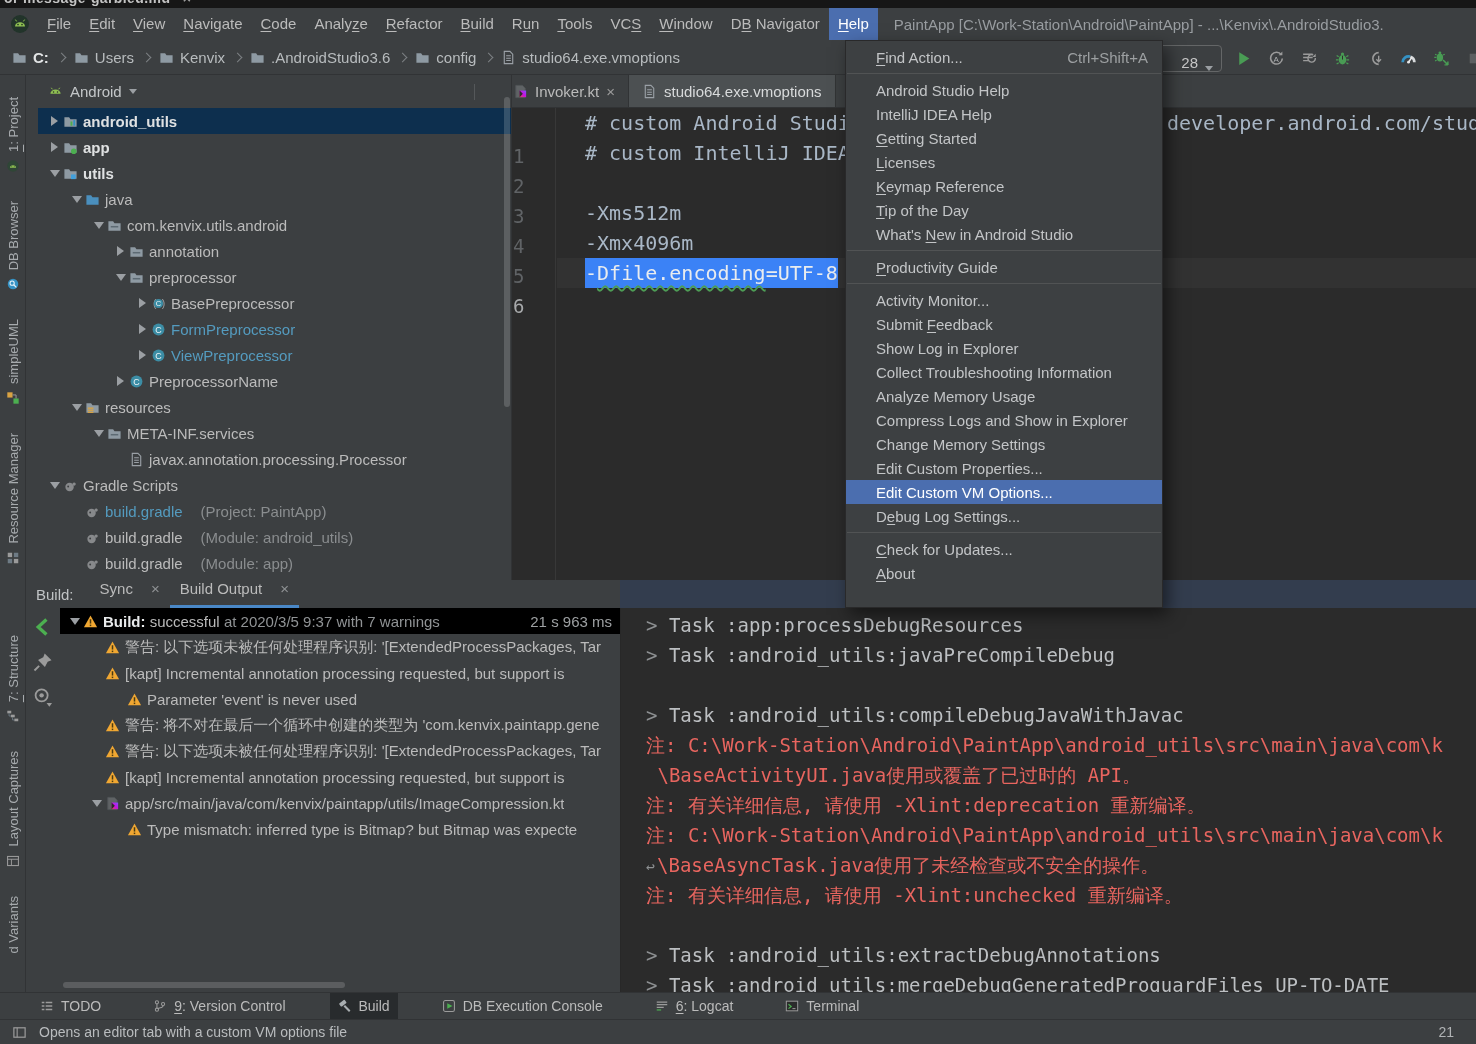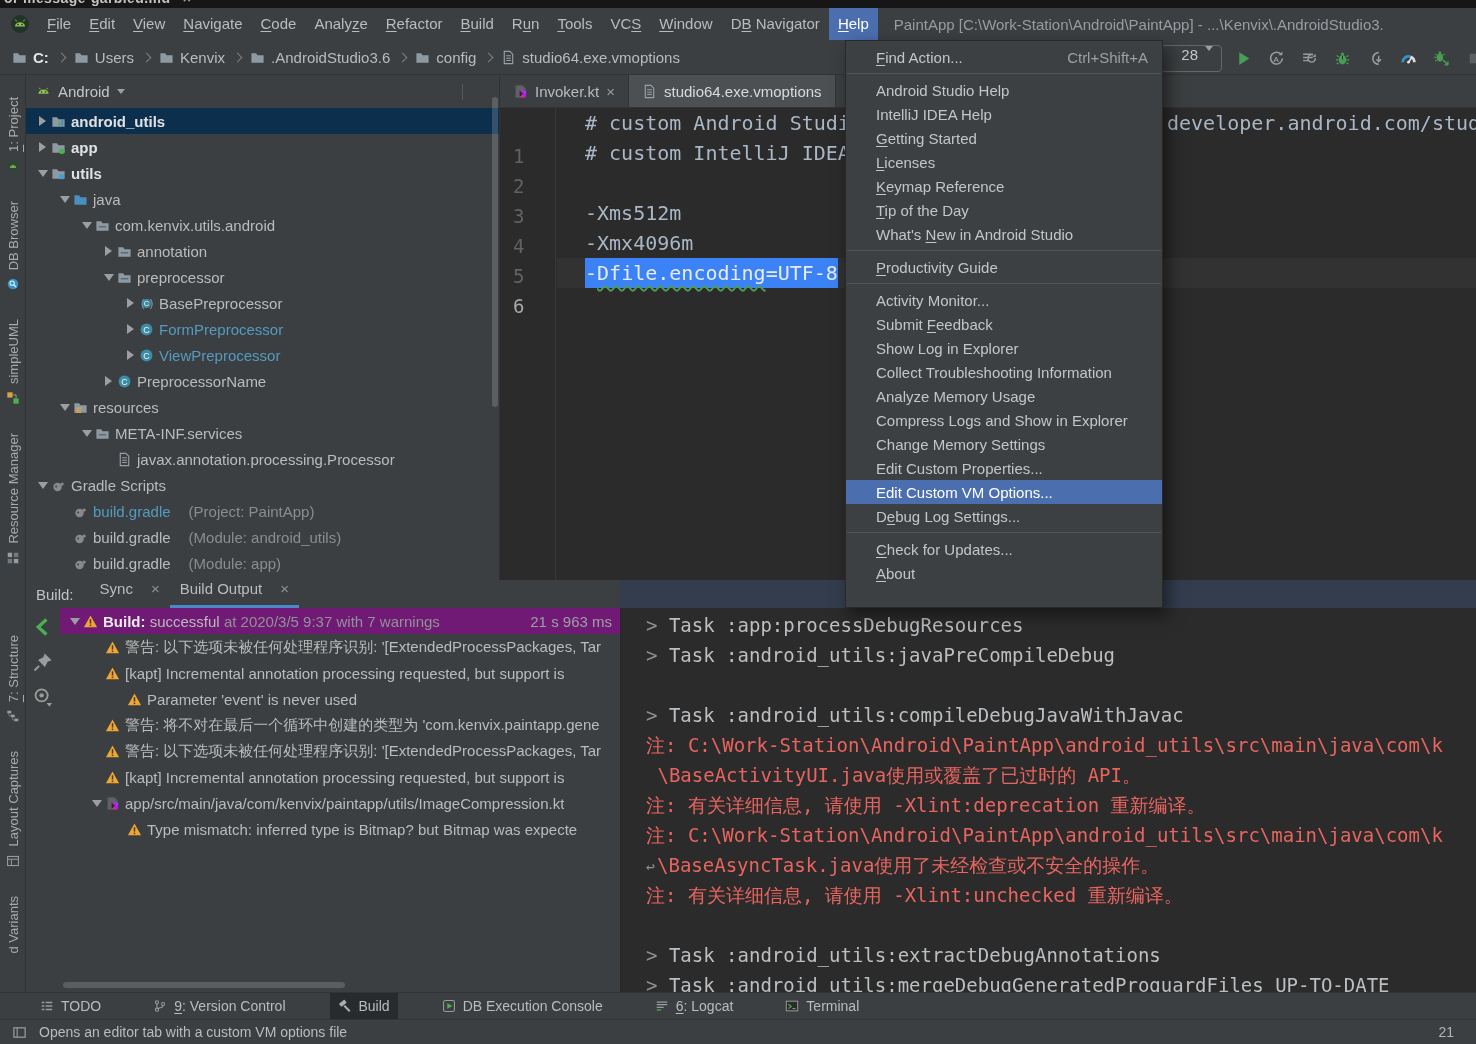--- a/index.html
+++ b/index.html
@@ -26,37 +26,37 @@
   .mb-item.active { background:#4b6eaf; color:#ffffff; }
   .win-title { margin-left:16px; color:#999da1; font-size:15px; white-space:nowrap; overflow:hidden; flex:1; }
 
   
   .crumbs { position:absolute; left:0; top:40px; width:100%; height:35px; background:#3c3f41; border-bottom:1px solid #313335; display:flex; align-items:center; padding-left:12px; z-index:3; }
   .crumb { display:flex; align-items:center; gap:6px; font-size:15px; color:#b8bcbe; white-space:nowrap; }
   .crumb.first { color:#e3e5e6; font-weight:bold; }
   .crumb-sep { width:7px; height:7px; border-top:1.5px solid #7d8184; border-right:1.5px solid #7d8184; transform:rotate(45deg); margin:0 9px; flex:none; }
 
   
-  .combo { position:absolute; left:1156px; top:45px; width:66px; height:27px; border:1px solid #646667; border-radius:4px; display:flex; align-items:flex-start; justify-content:flex-end; padding:0 8px; gap:7px; font-size:15px; color:#c7c7c7; z-index:3; }
+  .combo { position:absolute; left:1156px; top:45px; width:66px; height:27px; border:1px solid #646667; border-radius:4px; display:flex; align-items:flex-end; justify-content:flex-end; padding:0 8px; gap:7px; font-size:15px; color:#c7c7c7; z-index:3; }
   .caret-d { width:0; height:0; border-top:5px solid #9b9fa3; border-left:4px solid transparent; border-right:4px solid transparent; }
   .tb-icons { position:absolute; left:1232px; top:47px; display:flex; gap:10px; z-index:3; }
   .tb-icons .tbtn { width:23px; height:23px; display:flex; align-items:center; justify-content:center; }
   .tb-icons svg { width:17px; height:17px; }
 
   
   .lstrip { position:absolute; left:0; top:75px; width:26px; height:944px; background:#3c3f41; border-right:1px solid #313335; z-index:2; }
   .ls-group { position:absolute; left:0; width:26px; display:flex; flex-direction:column; align-items:center; }
   .ls-top { top:22px; }
   .ls-bottom { top:560px; }
   .ls-item { display:flex; flex-direction:column; align-items:center; margin-bottom:28px; cursor:default; }
   .vtxt { writing-mode:vertical-rl; transform:rotate(180deg); font-size:13px; color:#a7abae; margin-bottom:7px; white-space:nowrap; }
   .ls-item .icon svg { width:14px; height:14px; }
 
   
-  .proj { position:absolute; left:26px; top:75px; width:474px; height:505px; background:#3c3f41; border-right:1px solid #313335; overflow:hidden; z-index:2; }
+  .proj { position:absolute; left:38px; top:75px; width:474px; height:505px; background:#3c3f41; border-right:1px solid #313335; overflow:hidden; z-index:2; }
   .proj-header { height:33px; display:flex; align-items:center; gap:7px; padding:0 10px; }
   .proj-title { font-size:15px; color:#c3c6c8; }
   .ph-icons { margin-left:auto; display:flex; align-items:center; gap:13px; }
   .ph-divider { width:1px; height:16px; background:#55585a; }
   .ptree { position:absolute; left:0; top:33px; right:0; bottom:0; overflow:hidden; }
   .prow { height:26px; display:flex; align-items:center; font-size:15px; color:#bbbbbb; white-space:nowrap; cursor:default; }
   .prow.sel { background:#0d2f4e; }
   .prow.bold .lbl { color:#dfe1e2; font-weight:bold; }
   .prow .lbl.cyan { color:#549bbf; }
   .prow .ann { color:#8a8d8f; margin-left:18px; }
@@ -94,21 +94,21 @@
   .bband { position:absolute; left:594px; right:0; top:0; height:28px; background:#333d4e; }
   .bheader { position:absolute; left:0; top:0; width:594px; height:28px; display:flex; align-items:center; padding-left:10px; font-size:15px; z-index:1; }
   .blabel { color:#c0c3c5; margin-right:16px; }
   .btab { height:28px; display:flex; align-items:flex-start; gap:18px; padding:0 10px; color:#bbbbbb; cursor:default; }
   .btab.active { box-shadow:inset 0 -3px 0 #4a88c7; }
   .btab .x { color:#8f9294; }
   .btools { position:absolute; left:0; top:28px; width:34px; bottom:0; display:flex; flex-direction:column; align-items:center; padding-top:8px; gap:13px; }
   .btools .tbtn { width:22px; height:22px; display:flex; align-items:center; justify-content:center; }
   .btree { position:absolute; left:34px; top:28px; width:560px; bottom:14px; overflow:hidden; font-size:15px; }
   .brow { height:26px; display:flex; align-items:center; white-space:nowrap; color:#bbbbbb; position:relative; cursor:default; }
-  .brow.sel { background:#701a75; }
+  .brow.sel { background:#000000; }
   .brow .seg-b { color:#e8eaeb; font-weight:bold; }
   .brow .seg-d { color:#909395; }
   .brow .dur { position:absolute; right:8px; color:#9da0a2; }
   .brow .lbl { margin-left:5px; overflow:hidden; }
   .bhscroll { position:absolute; left:37px; bottom:4px; width:282px; height:6px; background:rgba(255,255,255,.16); border-radius:3px; }
   .bconsole { position:absolute; left:594px; top:28px; right:0; bottom:0; background:#2b2b2b; border-left:1px solid #282828; overflow:hidden; padding:2px 0 0 25px; }
   .cline { height:30px; line-height:30px; font-family:"DejaVu Sans Mono", monospace; font-size:19px; color:#bcbfc2; white-space:pre; }
   .cline.err { color:#e8655f; }
   .cline .cdim { color:#8d9092; }
   .wrapmark { color:#8d9092; font-size:15px; margin-right:2px; }

